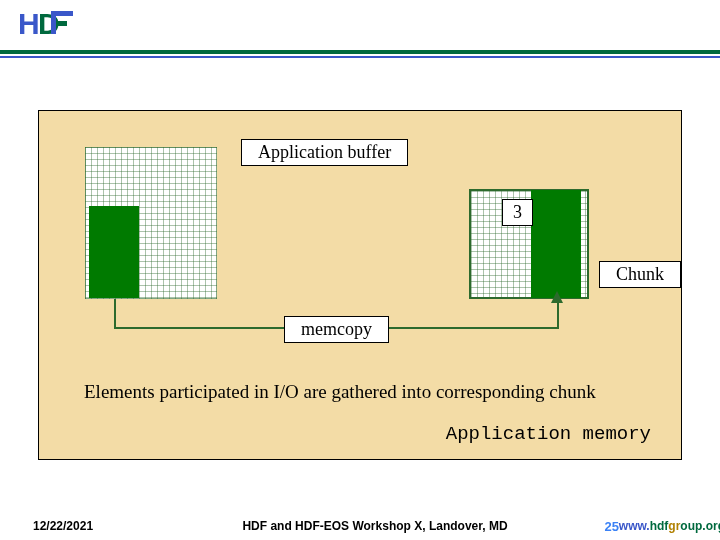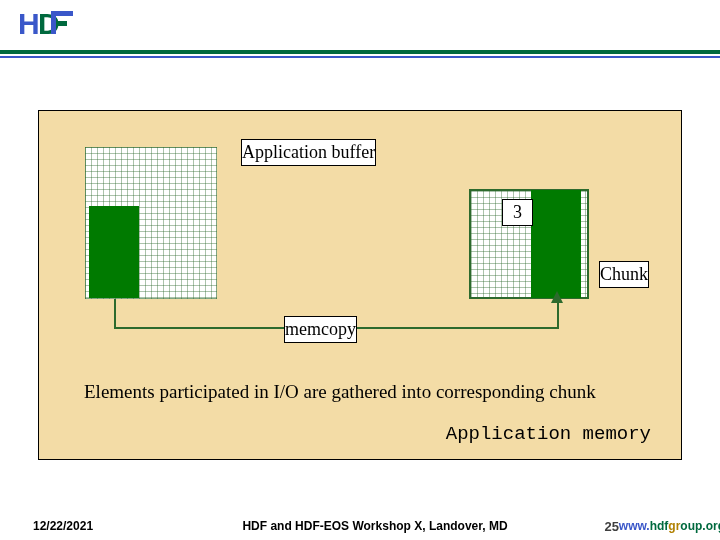--- a/index.html
+++ b/index.html
@@ -50,21 +50,21 @@
     height: 350px;
     background: #f3dca6;
     border: 1px solid #000;
   }
   .label-box {
     position: absolute;
     background: #fff;
     border: 1px solid #000;
     font-family: "Times New Roman", serif;
     font-size: 18px;
-    padding: 2px 0;
+    padding: 2px 16px;
     white-space: nowrap;
   }
   .lbl-appbuf { left: 202px; top: 28px; }
   .lbl-three  { left: 463px; top: 88px; padding: 2px 10px; }
   .lbl-chunk  { left: 560px; top: 150px; }
   .lbl-memcpy { left: 245px; top: 205px; }
   .caption {
     position: absolute;
     left: 45px;
     top: 270px;
@@ -138,21 +138,21 @@
     width: 100%;
     height: 28px;
     display: flex;
     align-items: center;
     font-size: 12px;
     font-weight: bold;
     text-align: center;
   }
   .footer .date { position: absolute; left: 18px; }
   .footer .venue { position: absolute; left: 50%; transform: translateX(-50%); }
-  .footer .pageno { position: absolute; right: 116px; color: #404040; font-size: 13px; }
+  .footer .pageno { position: absolute; right: 116px; color: #3b82f6; font-size: 13px; }
   .footer .url { position: absolute; right: 10px; color: #00693e; font-weight: bold; font-size: 12px; }
   .footer .url .www { color: #3a57c9; }
   .footer .url .gr { color: #b08000; }
 </style>
 </head>
 <body>
 
 <div class="header">
   <svg class="logo" viewBox="0 0 60 40">
     <text x="0" y="30" font-family="Arial" font-size="30" font-weight="bold" fill="#3a57c9">H</text>

